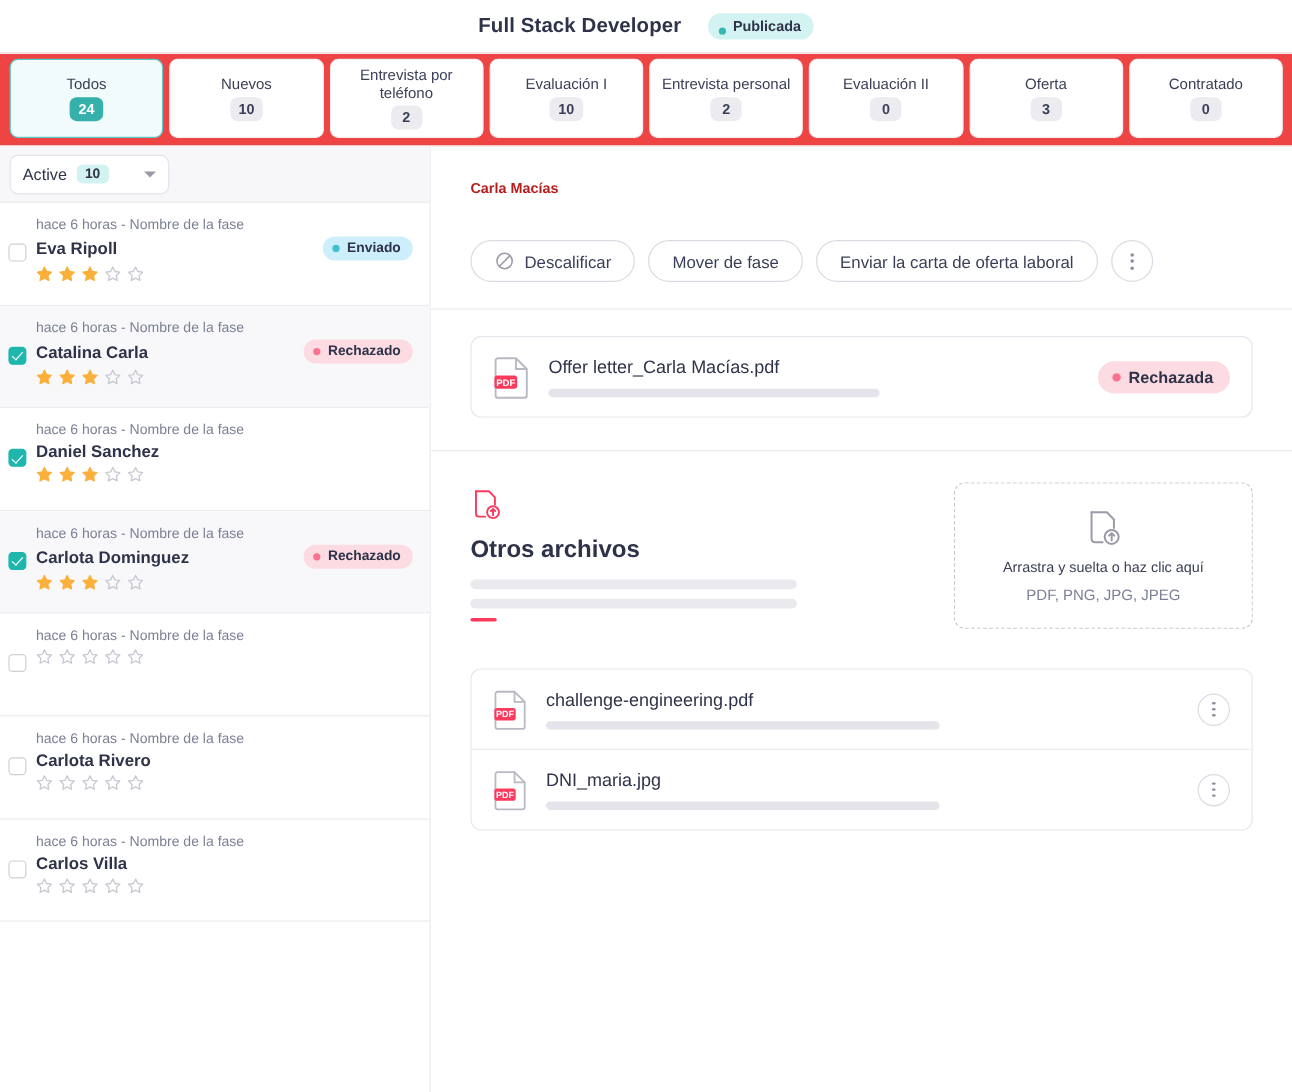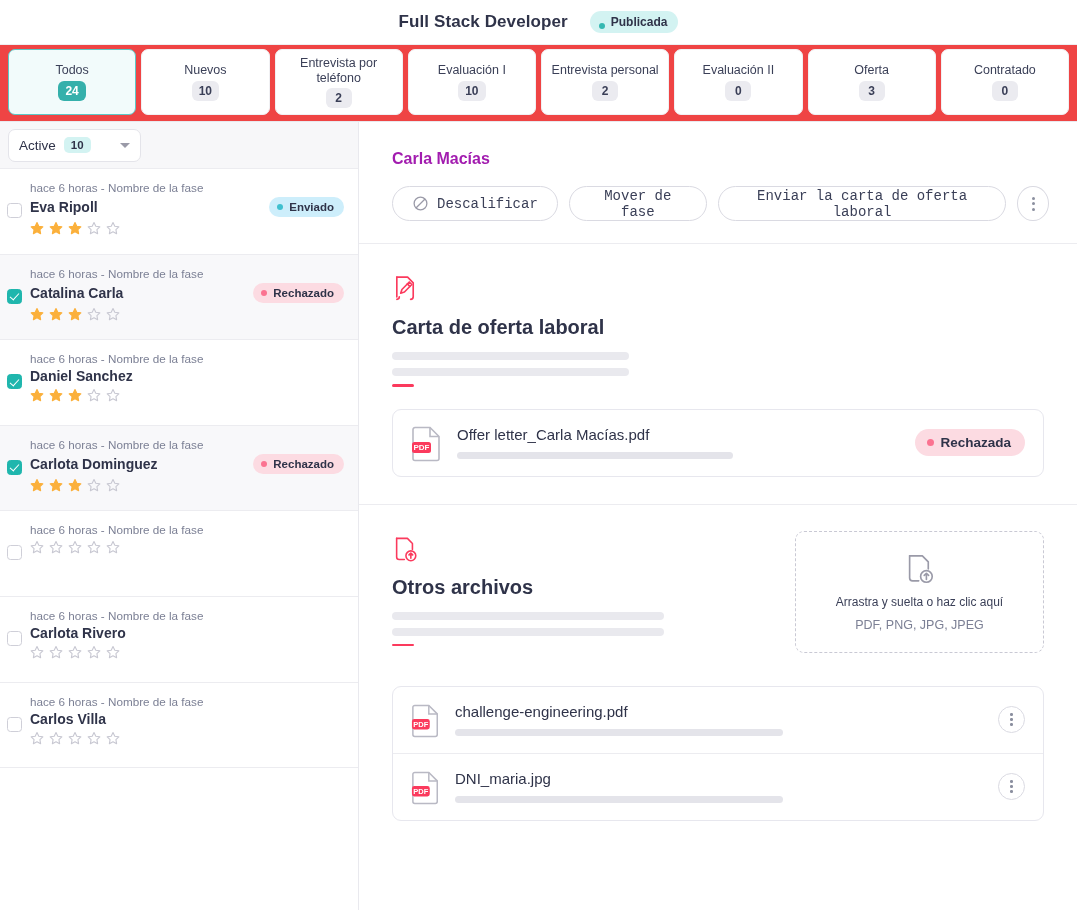--- a/index.html
+++ b/index.html
@@ -118,28 +118,28 @@
     border-radius: 11px; padding: 4px 10px 4px 8px;
   }
   .badge-sent { background: #cdeefb; color: #2f3349; }
   .badge-rej  { background: #fcdbe2; color: #2f3349; }
   .stars { margin-top: 4px; display: flex; gap: 5px; }
   .star { width: 14px; height: 14px; display: block; }
 
   
   .right { flex: 1; background: #ffffff; display: flex; flex-direction: column; overflow: hidden; }
   .cand-header { padding: 28px 28px 22px 33px; border-bottom: 1px solid #ececf0; }
-  .cand-title { font-size: 16px; font-weight: 700; color: #a21caf; margin-bottom: 18px; }
+  .cand-title { font-size: 12px; font-weight: 700; color: #b91c1c; margin-bottom: 36px; }
   .actions { display: flex; align-items: center; gap: 11px; }
   .btn {
     height: 35px; border: 1px solid #dadae2; background: #ffffff;
     border-radius: 18px; font-size: 14px; color: #3a3f57;
     display: inline-flex; align-items: center; gap: 8px;
     padding: 0 19px; cursor: pointer;
-    font-family: Liberation Mono, monospace;
+    font-family: Liberation Sans, sans-serif;
   }
   .btn-round {
     width: 35px; height: 35px; border-radius: 50%;
     border: 1px solid #dadae2; background: #ffffff;
     display: inline-flex; flex-direction: column; align-items: center; justify-content: center;
     gap: 2.5px; cursor: pointer;
   }
   .kdot { width: 3px; height: 3px; border-radius: 50%; background: #8b8f9f; }
 
   .section { padding: 30px 33px 0 33px; }
@@ -511,35 +511,20 @@
           <span>Enviar la carta de oferta laboral</span>
         </button>
         <div class="btn-round">
           <span class="kdot"></span>
           <span class="kdot"></span>
           <span class="kdot"></span>
         </div>
       </div>
     </div>
 
-    <div class="section">
-      <div class="sec-icon">
-        <svg width="27" height="30" viewBox="0 0 28 31" fill="none" stroke="#fb3a5d" stroke-width="1.7" stroke-linecap="round" stroke-linejoin="round">
-          <path d="M5 3.2h11.2L22 9.1v14.4c0 1.5-1.2 2.7-2.7 2.7"></path>
-          <path d="M5 3.2v20.5"></path>
-          <path d="M5 26.2c1.7 0 2.6-1.2 2.6-2.6"></path>
-          <path d="M17.9 8.2l-7.6 7.8-1.3 3.9 3.9-1.3 7.6-7.8z"></path>
-          <path d="M15.9 10.2l2.6 2.6"></path>
-        </svg>
-      </div>
-      <div class="sec-title">Carta de oferta laboral</div>
-      <div class="skel" style="width:237px"></div>
-      <div class="skel" style="width:237px"></div>
-      <div class="redbar"></div>
-    </div>
 
     <div class="file-card">
       <span>
         <svg width="32" height="38" viewBox="0 0 32 38">
           <path d="M4 3.5h15l9 9v22a2 2 0 0 1-2 2H4a2 2 0 0 1-2-2v-29a2 2 0 0 1 2-2z" fill="#fff" stroke="#b9b9c4" stroke-width="1.6"></path>
           <path d="M19 3.5v9h9" fill="none" stroke="#b9b9c4" stroke-width="1.6"></path>
           <rect x="1" y="18" width="19" height="11" rx="2.5" fill="#fb3a5d"></rect>
           <text x="10.5" y="26.3" font-family="Liberation Sans, sans-serif" font-size="8" font-weight="bold" fill="#fff" text-anchor="middle">PDF</text>
         </svg>
       </span>

